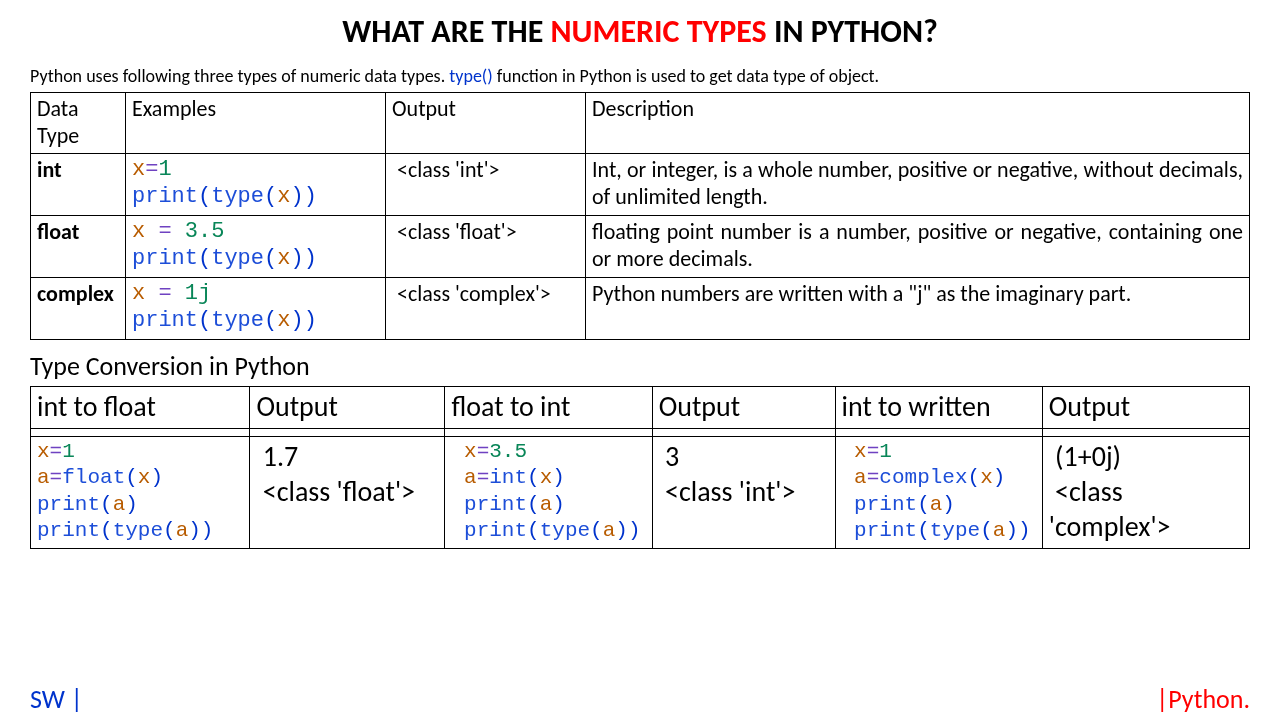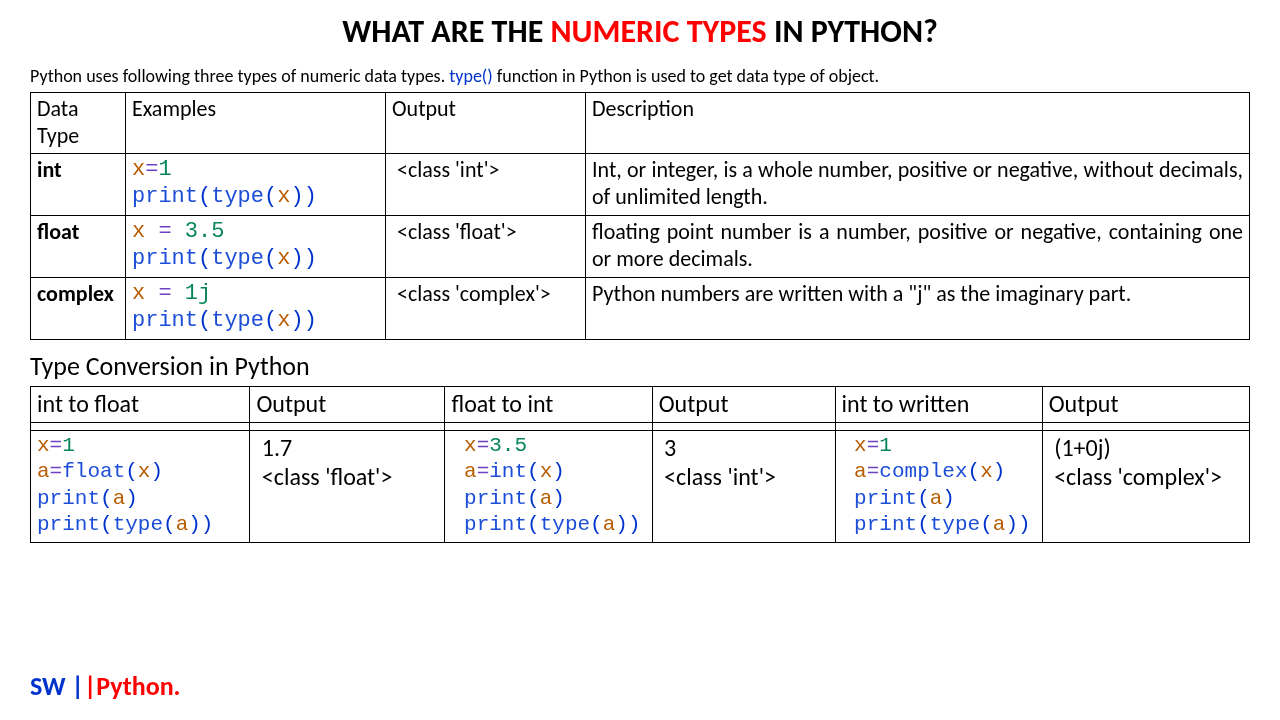--- a/index.html
+++ b/index.html
@@ -47,29 +47,29 @@
   .paren { color: #0033cc; }
   .desc { text-align: justify; margin-left: 21px; }
   .section-sub {
     font-size: 26px;
     line-height: 1.25;
     margin-top: 6px;
     margin-bottom: 4px;
   }
   .footer {
     position: absolute;
-    left: 30px; right: 30px; bottom: 18px;
+    left: 30px; right: 30px; bottom: 5px;
     display: flex;
-    justify-content: flex-start;
+    justify-content: space-between;
     font-size: 26px;
-    font-weight: bold;
+    font-weight: normal;
   }
   .footer .blue { color: #0033cc; }
   .footer .red  { color: #FF0000; }
-  .t2 th, .t2 td { font-size: 24px; }
+  .t2 th, .t2 td { font-size: 28px; }
   .t2 .code { font-size: 21px; }
   .spacer-row td { height: 8px; padding:0; }
 </style>
 </head>
 <body>
 
 <div class="title">
   <span>WHAT ARE THE </span><span class="red">NUMERIC TYPES</span><span> IN PYTHON?</span>
 </div>
 

